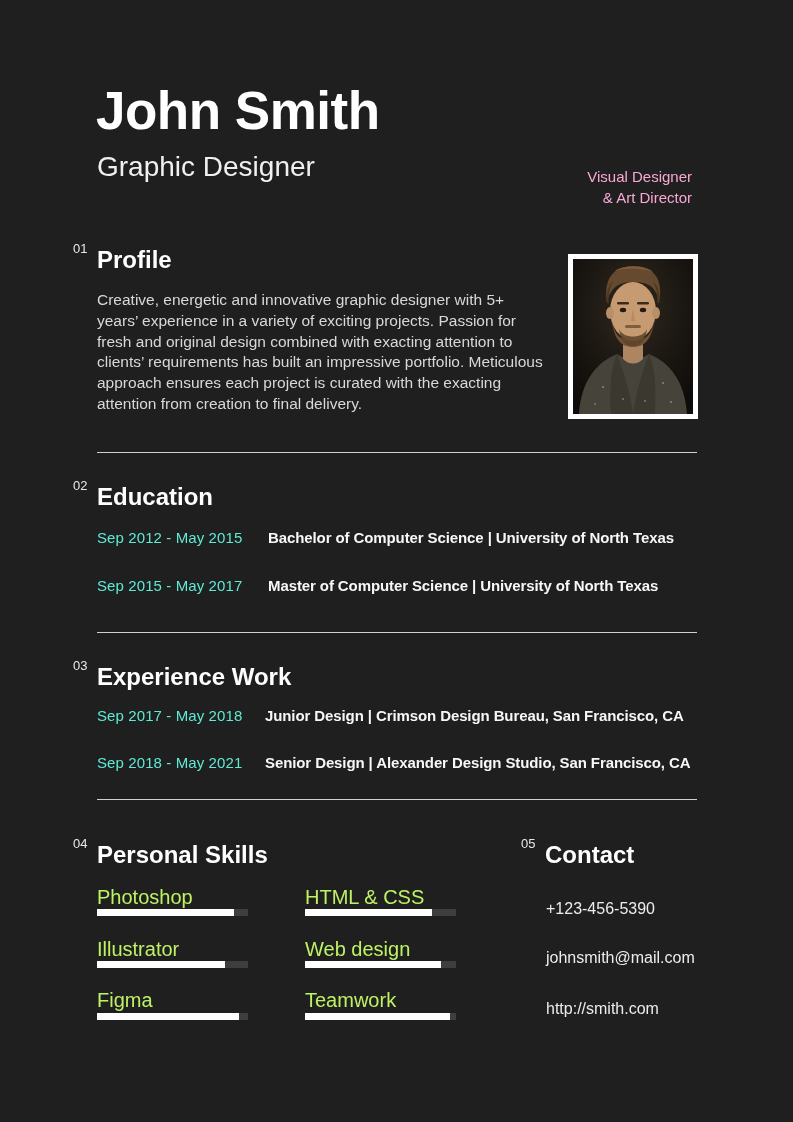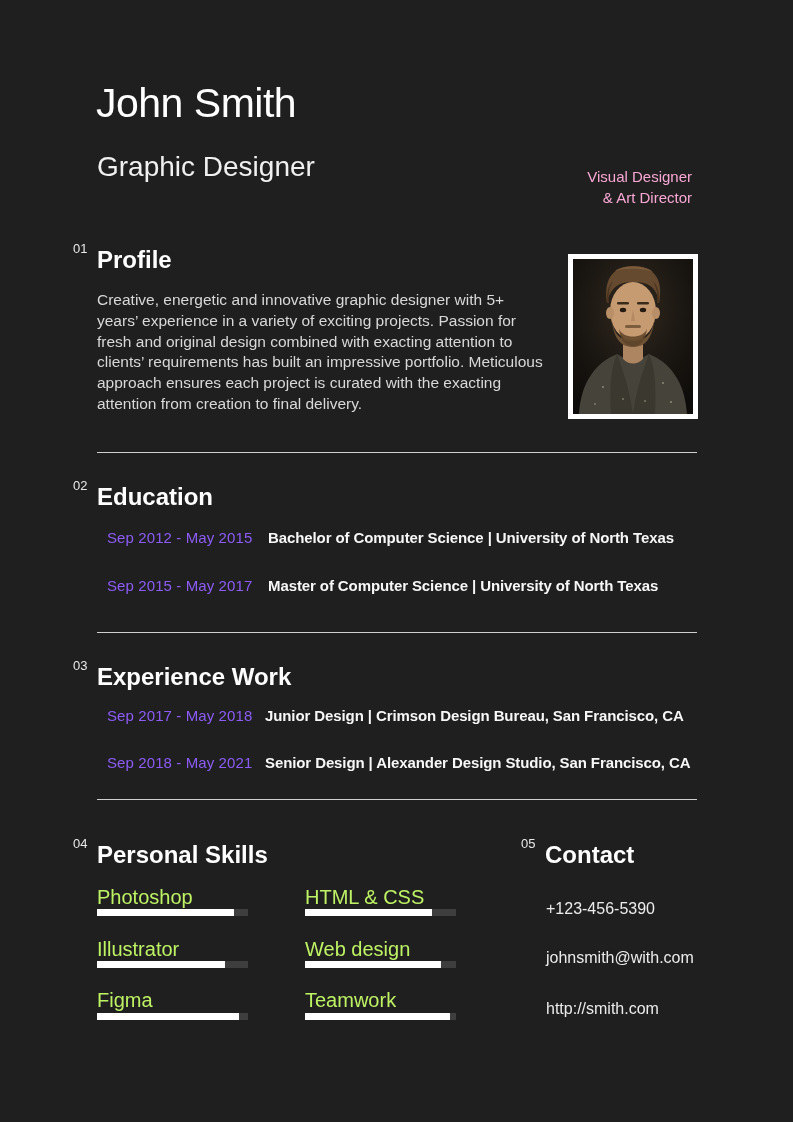--- a/index.html
+++ b/index.html
@@ -10,21 +10,21 @@
     background:#1f1f1f;
     font-family:"Liberation Sans", sans-serif;
     color:#ffffff;
     overflow:hidden;
   }
   .abs { position:absolute; }
 
   
   .name {
     left:96px; top:80px;
-    font-size:41px; font-weight:400; letter-spacing:-0.5px;
+    font-size:53px; font-weight:700; letter-spacing:-0.5px;
     color:#ffffff; margin:0;
   }
   .subtitle {
     left:97px; top:151px;
     font-size:28px; font-weight:400; color:#f0f0f0;
   }
   .tagline {
     right:101px; top:166px;
     text-align:right;
     font-size:15px; line-height:21px; font-weight:500; color:#f9a8d4;
@@ -57,21 +57,21 @@
     background:#131110;
   }
   .photo-frame svg { display:block; }
 
   
   .divider { left:97px; width:600px; height:1px; background:#cfcfcf; }
   .div1 { top:452px; } .div2 { top:632px; } .div3 { top:799px; }
 
   
   .row-date {
-    left:107px; font-size:15px; font-weight:400; color:#8b5cf6; letter-spacing:0.1px;
+    left:97px; font-size:15px; font-weight:400; color:#5eead4; letter-spacing:0.1px;
   }
   .row-desc {
     font-size:15px; font-weight:700; color:#f7f7f7; letter-spacing:-0.1px; white-space:nowrap;
   }
   .edu1 { top:529px; } .edu2 { top:577px; }
   .exp1 { top:707px; } .exp2 { top:754px; }
   .desc-edu { left:268px; }
   .desc-exp { left:265px; }
 
   
@@ -193,16 +193,16 @@
       <div class="fill" style="width: 90%;"></div>
     </div>
   <div class="abs skill-label col2 lbl-r3">Teamwork</div>
   <div class="abs bar col2 bar-r3">
       <div class="fill" style="width: 96%;"></div>
     </div>
 
   <div class="abs sec-num num-contact">05</div>
   <div class="abs sec-title ttl-contact">Contact</div>
   <div class="abs contact-item ct1">+123-456-5390</div>
-  <div class="abs contact-item ct2">johnsmith@with.com</div>
+  <div class="abs contact-item ct2">johnsmith@mail.com</div>
   <div class="abs contact-item ct3">http://smith.com</div>
 
 </div>
 
 </body></html>

